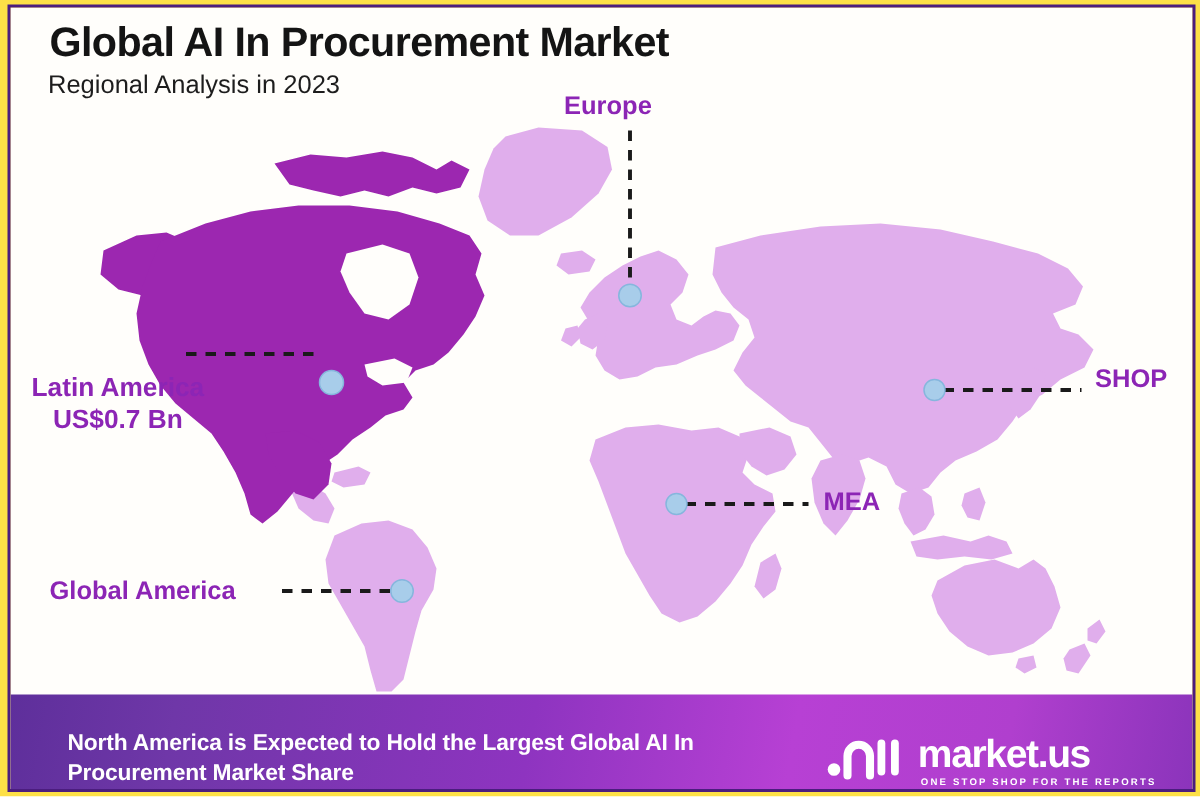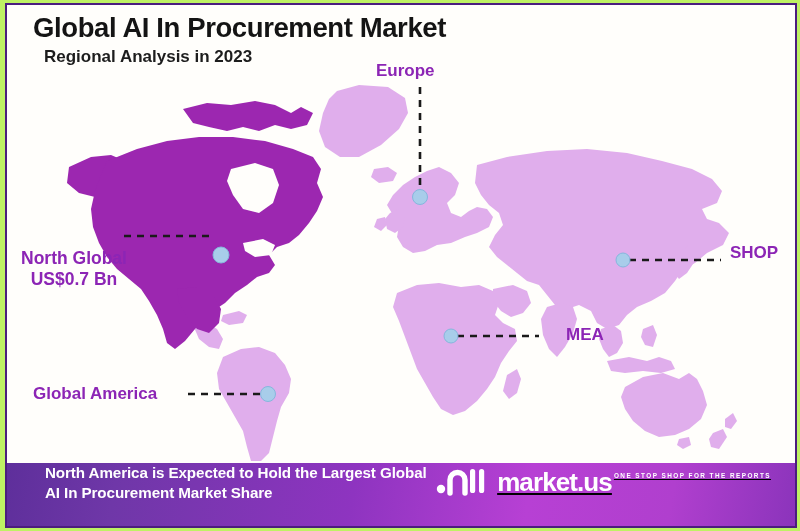--- a/index.html
+++ b/index.html
@@ -8,21 +8,21 @@
     background: #ffffff;
   }
   body {
     font-family: "Liberation Sans", sans-serif;
   }
 
   #infographic {
     position: relative;
     width: 800px;
     height: 531px;
-    background: #bef264;
+    background: #fde047;
     box-sizing: border-box;
     overflow: hidden;
   }
 
   
   .frame {
     position: absolute;
     left: 5px;
     top: 3px;
     width: 792px;
@@ -49,24 +49,24 @@
     left: 26px;
     top: 7px;
     font-size: 27.5px;
     font-weight: bold;
     letter-spacing: -0.4px;
     color: #141414;
     white-space: nowrap;
   }
   .subtitle {
     position: absolute;
-    left: 37px;
+    left: 25px;
     top: 42px;
     font-size: 17px;
-    font-weight: bold;
+    font-weight: normal;
     color: #1d1d1d;
     white-space: nowrap;
     text-align: center;
   }
 
   
   .map-wrap {
     position: absolute;
     left: 0;
     top: 52px;
@@ -82,21 +82,21 @@
     font-weight: bold;
     white-space: nowrap;
     line-height: 1.18;
     text-align: center;
   }
   .callout.big { font-size: 17.5px; }
   .callout.mid { font-size: 17px; }
 
   .c-europe       { left: 369px; top: 56px; }
   .c-apac         { left: 723px; top: 238px; }
-  .c-mea          { left: 542px; top: 320px; margin-left: 17px; }
+  .c-mea          { left: 542px; top: 320px; }
   .c-latin        { left: 26px;  top: 379px; }
   .c-northamerica { left: 14px;  top: 243px; text-align: center; }
 
   
   .leaders {
     position: absolute;
     left: 0; top: 0;
     width: 788px; height: 457px;
     pointer-events: none;
   }
@@ -109,41 +109,41 @@
     width: 788px;
     height: 63px;
     background: linear-gradient(100deg,
                 #5e2f9b 0%,
                 #6f37a8 14%,
                 #8e34c0 44%,
                 #b740d4 66%,
                 #b03fce 84%,
                 #8b34bb 100%);
     display: flex;
-    align-items: flex-start;
+    align-items: flex-end;
     justify-content: space-between;
   }
   .banner-text {
     color: #ffffff;
     font-size: 15.2px;
     font-weight: bold;
     line-height: 1.32;
     margin-left: 38px;
     max-width: 540px;
     letter-spacing: -0.1px;
   }
 
   
   .logo {
     display: flex;
     align-items: center;
     margin-right: 24px;
   }
   .logo-mark { margin-right: 7px; }
-  .logo-textblock { display: flex; flex-direction: row; text-decoration: underline; }
+  .logo-textblock { display: flex; flex-direction: column; }
   .logo-word {
     color: #ffffff;
     font-size: 26px;
     font-weight: bold;
     letter-spacing: -0.9px;
     line-height: 1;
   }
   .logo-tag {
     color: #ffffff;
     font-size: 6.4px;
@@ -260,21 +260,21 @@
 
     <div class="callout mid c-mea">
       <span>MEA</span>
     </div>
 
     <div class="callout mid c-latin">
       <span>Global America</span>
     </div>
 
     <div class="callout big c-northamerica">
-      <div>North Global</div>
+      <div>Latin America</div>
       <div>US$0.7 Bn</div>
     </div>
 
     <div class="banner">
       <div class="banner-text">North America is Expected to Hold the Largest Global AI In Procurement Market Share</div>
 
       <div class="logo">
         <span class="logo-mark">
           <svg width="54" height="34" viewBox="0 0 54 34">
             <circle cx="5" cy="26" r="4.2" fill="#ffffff"></circle>

